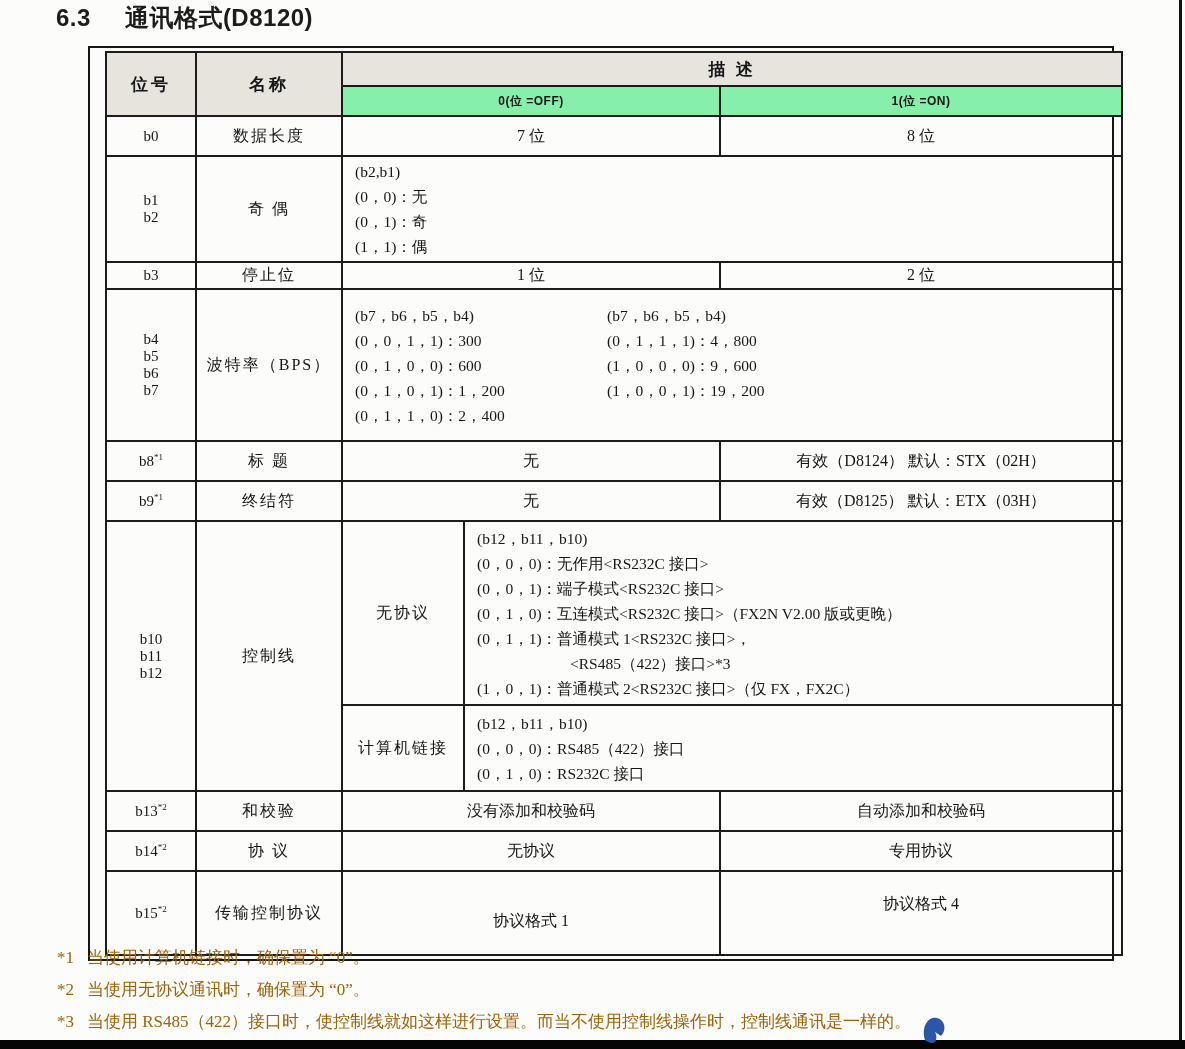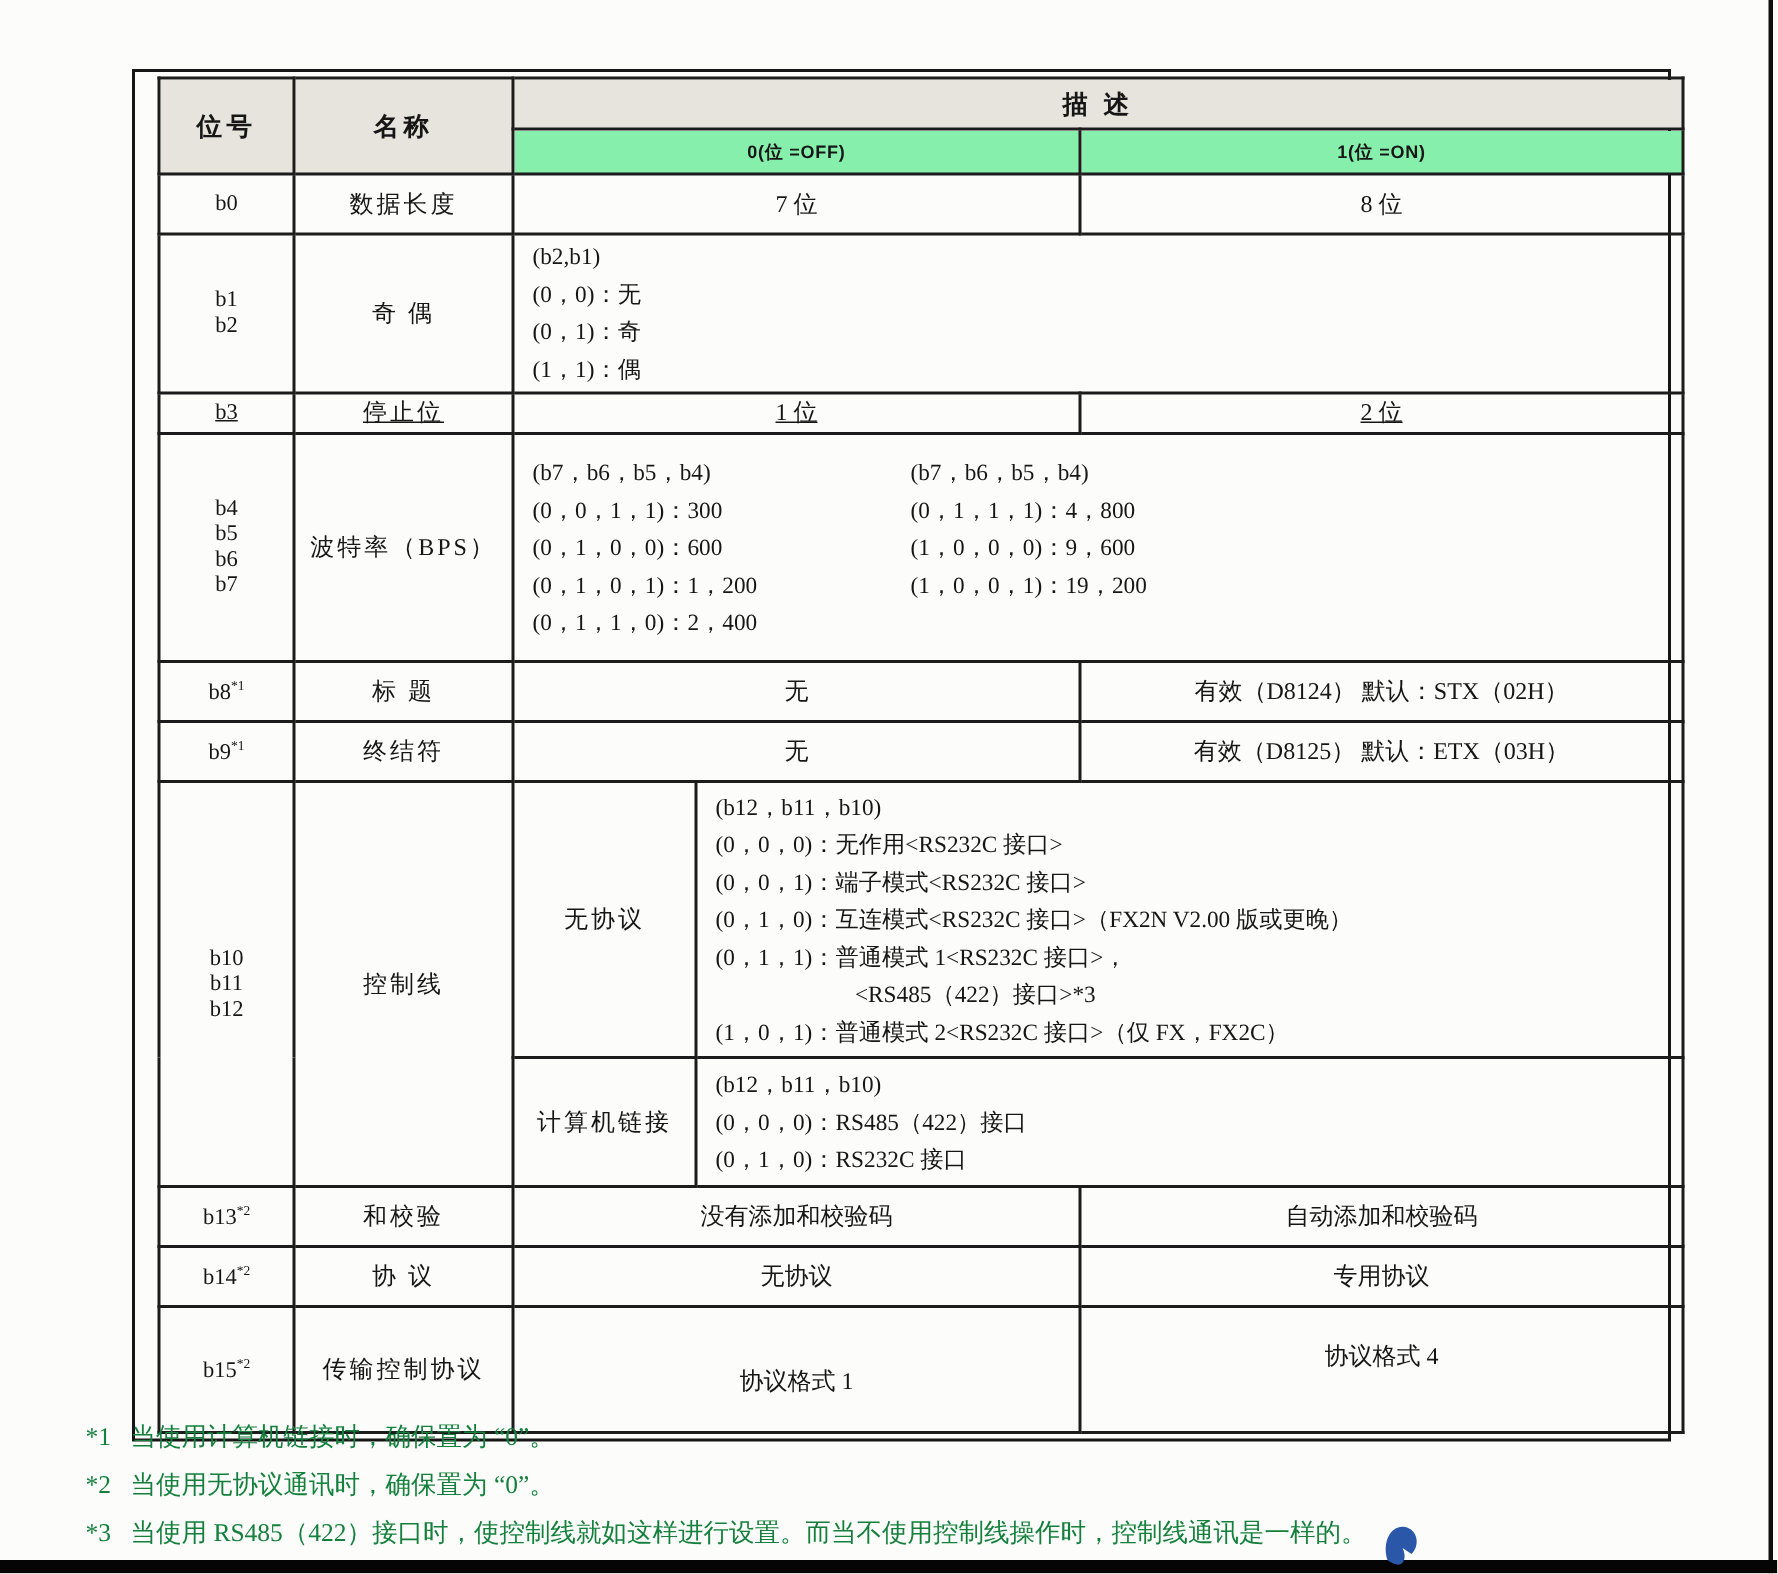--- a/index.html
+++ b/index.html
@@ -42,30 +42,30 @@
   .namecell { text-align:center; letter-spacing:2px; }
   .valcell { text-align:center; }
   .codecell { text-align:left; padding-left:12px; }
   .code-line {
     white-space:pre-wrap; font-size:15.5px; line-height:1.62;
   }
   .pl { display:inline-block; min-width:252px; }
   .r-h1 td, .r-h1 th { height:34px; }
   .r-h2 th { height:30px; }
   .r-sm td { height:40px; }
-  .r-b3 td { height:20px;text-decoration:underline; }
+  .r-b3 td { height:20px; }
   .r-parity td { height:104px; }
   .r-baud td { height:152px; }
   .r-ctrlA td { height:184px; }
   .r-ctrlB td { height:86px; }
   .r-b15 td { height:84px; }
 
   .footnotes {
     position:absolute; left:57px; top:946px; width:1100px;
-    font-size:17px; color:#15803d;
+    font-size:17px; color:#a16207;
   }
   .footnote { margin-bottom:9px; white-space:nowrap; }
   .footnote .marker { display:inline-block; width:30px; }
 
   .bottom-bar {
     position:absolute; left:0; top:1040px; width:1185px; height:9px;
     background:#050505;
   }
   .right-rule {
     position:absolute; left:1179px; top:0; width:3px; height:1049px;
@@ -73,20 +73,23 @@
   }
   .cursor-artifact {
     position:absolute; left:920px; top:1013px; width:28px; height:32px;
   }
 </style>
 </head>
 <body>
 
 <div class="page">
 
+  <div class="doc-title">
+    <span class="sec">6.3</span><span>通讯格式(D8120)</span>
+  </div>
 
   <div class="tbl-wrap">
     <table>
       <colgroup>
         <col style="width:90px">
           <col style="width:146px">
           <col style="width:122px">
           <col style="width:256px">
           <col style="width:402px">
       </colgroup>

